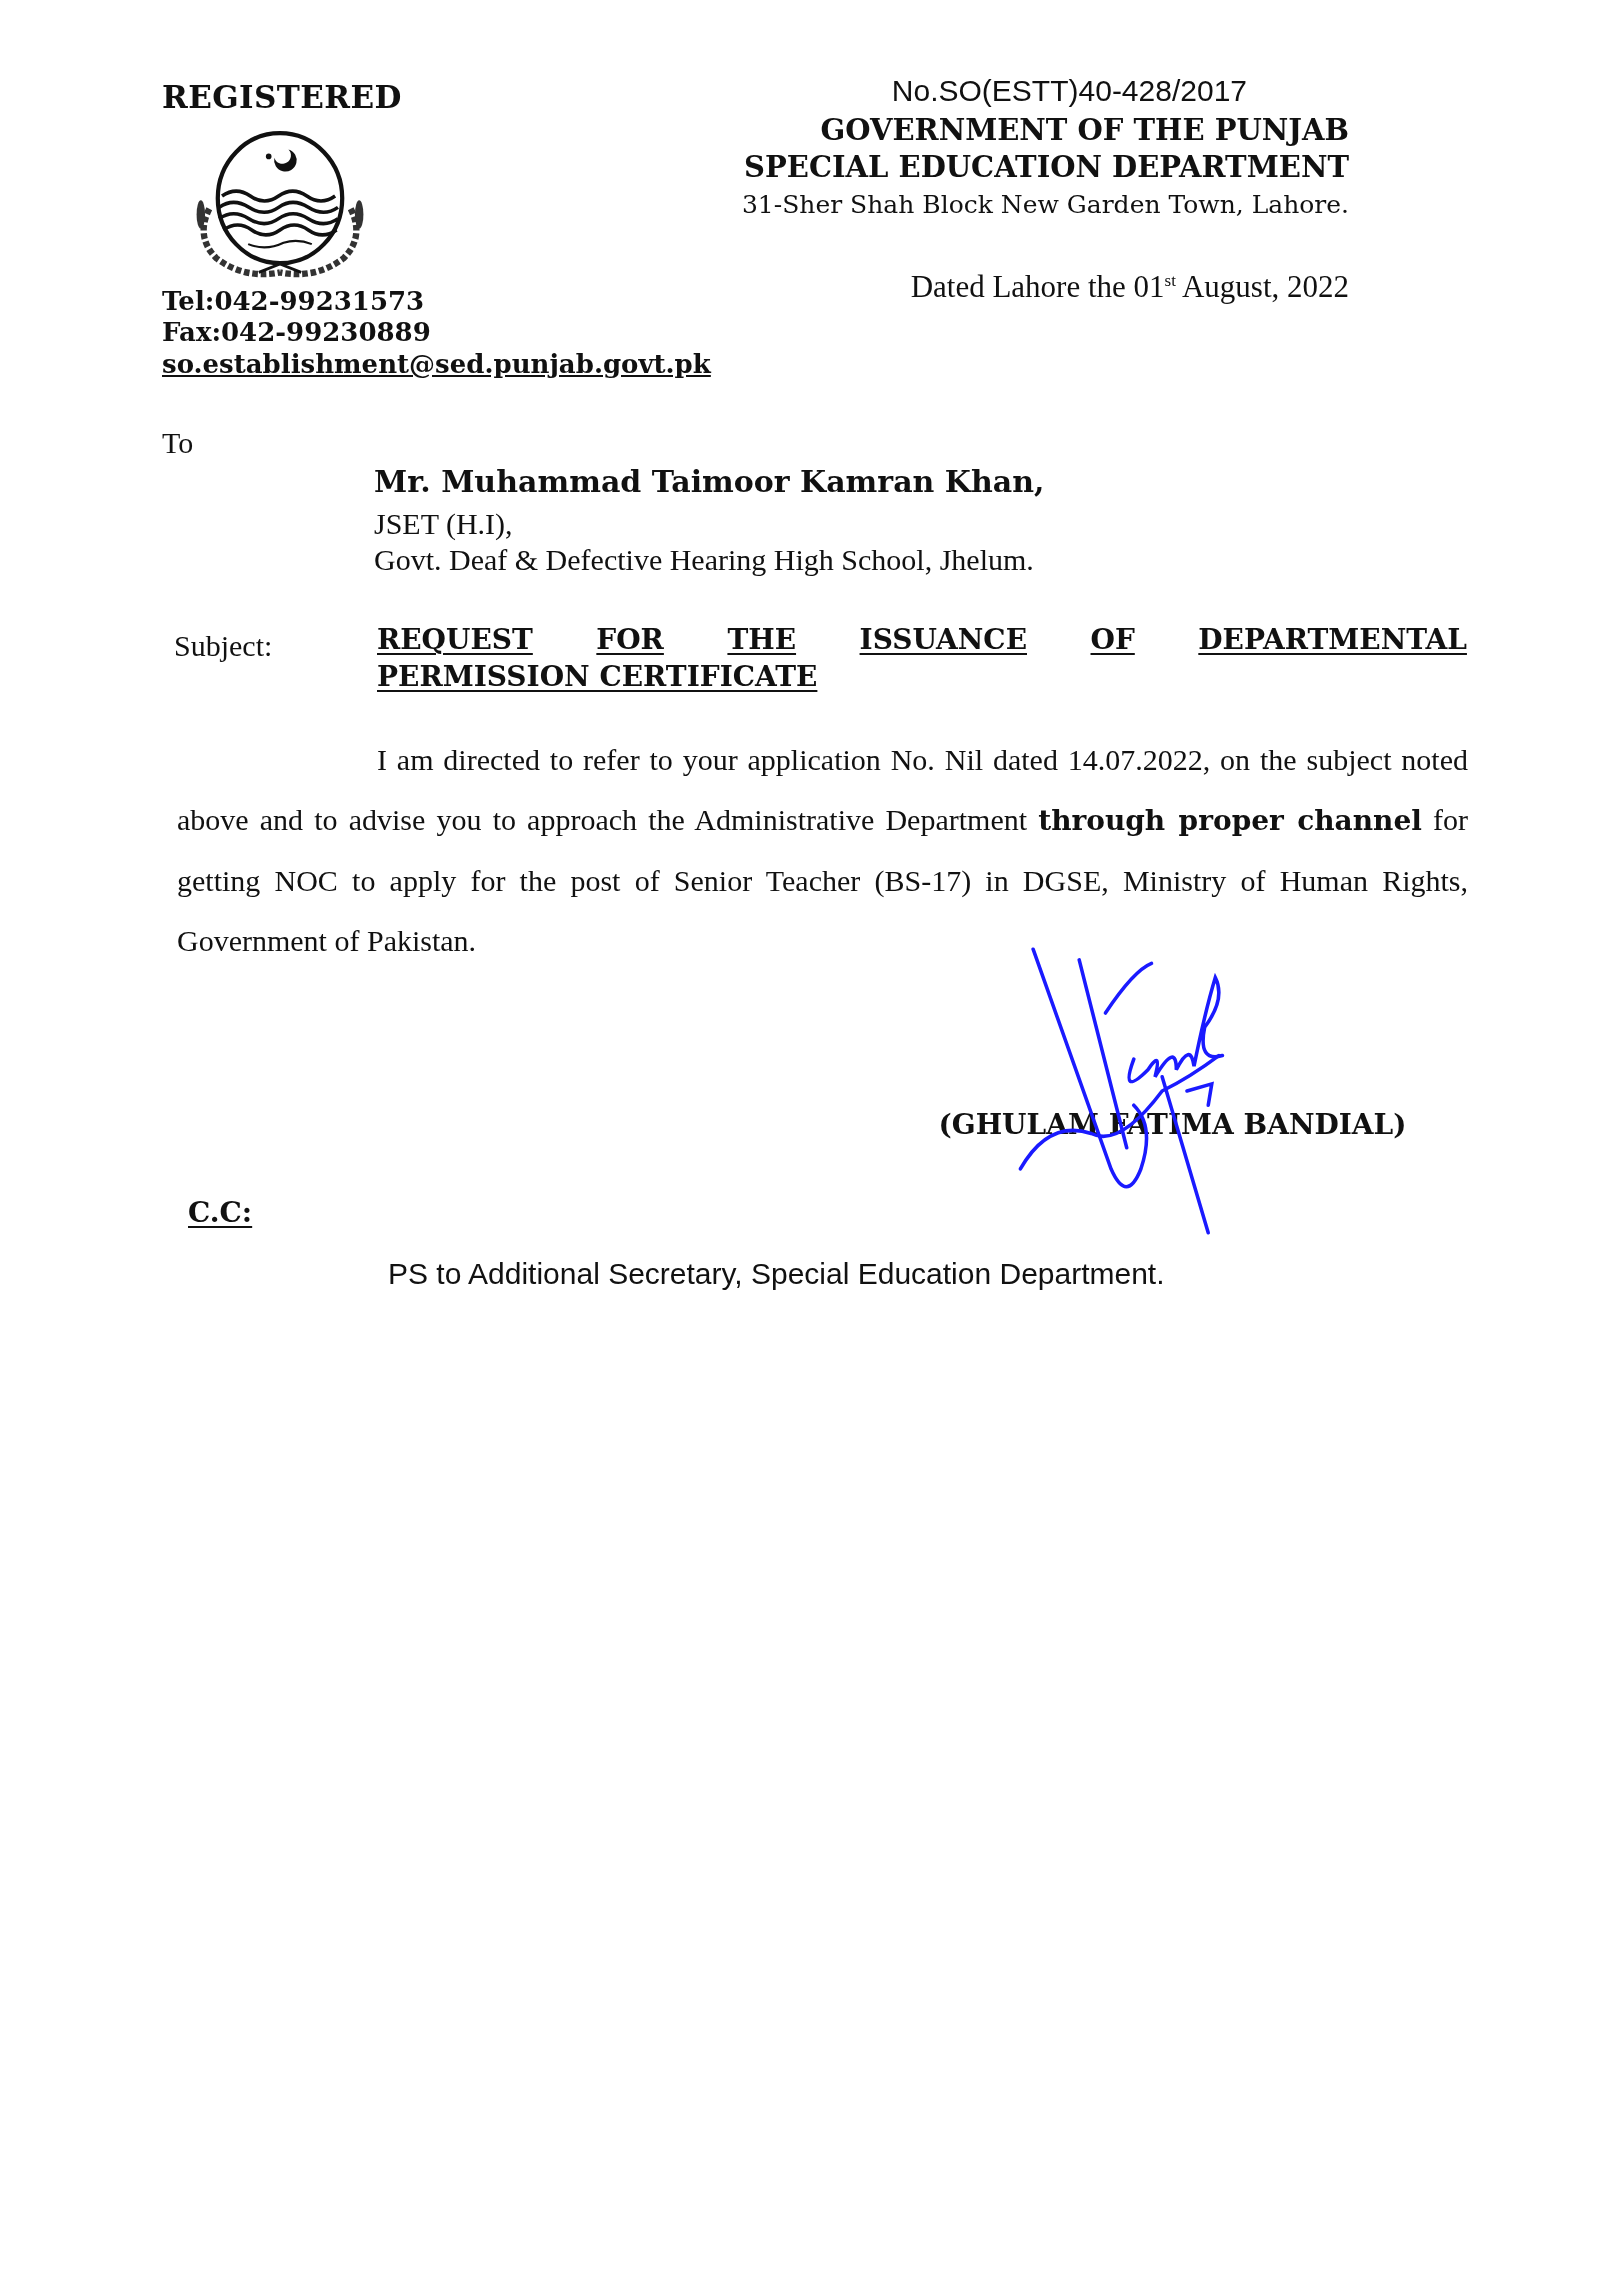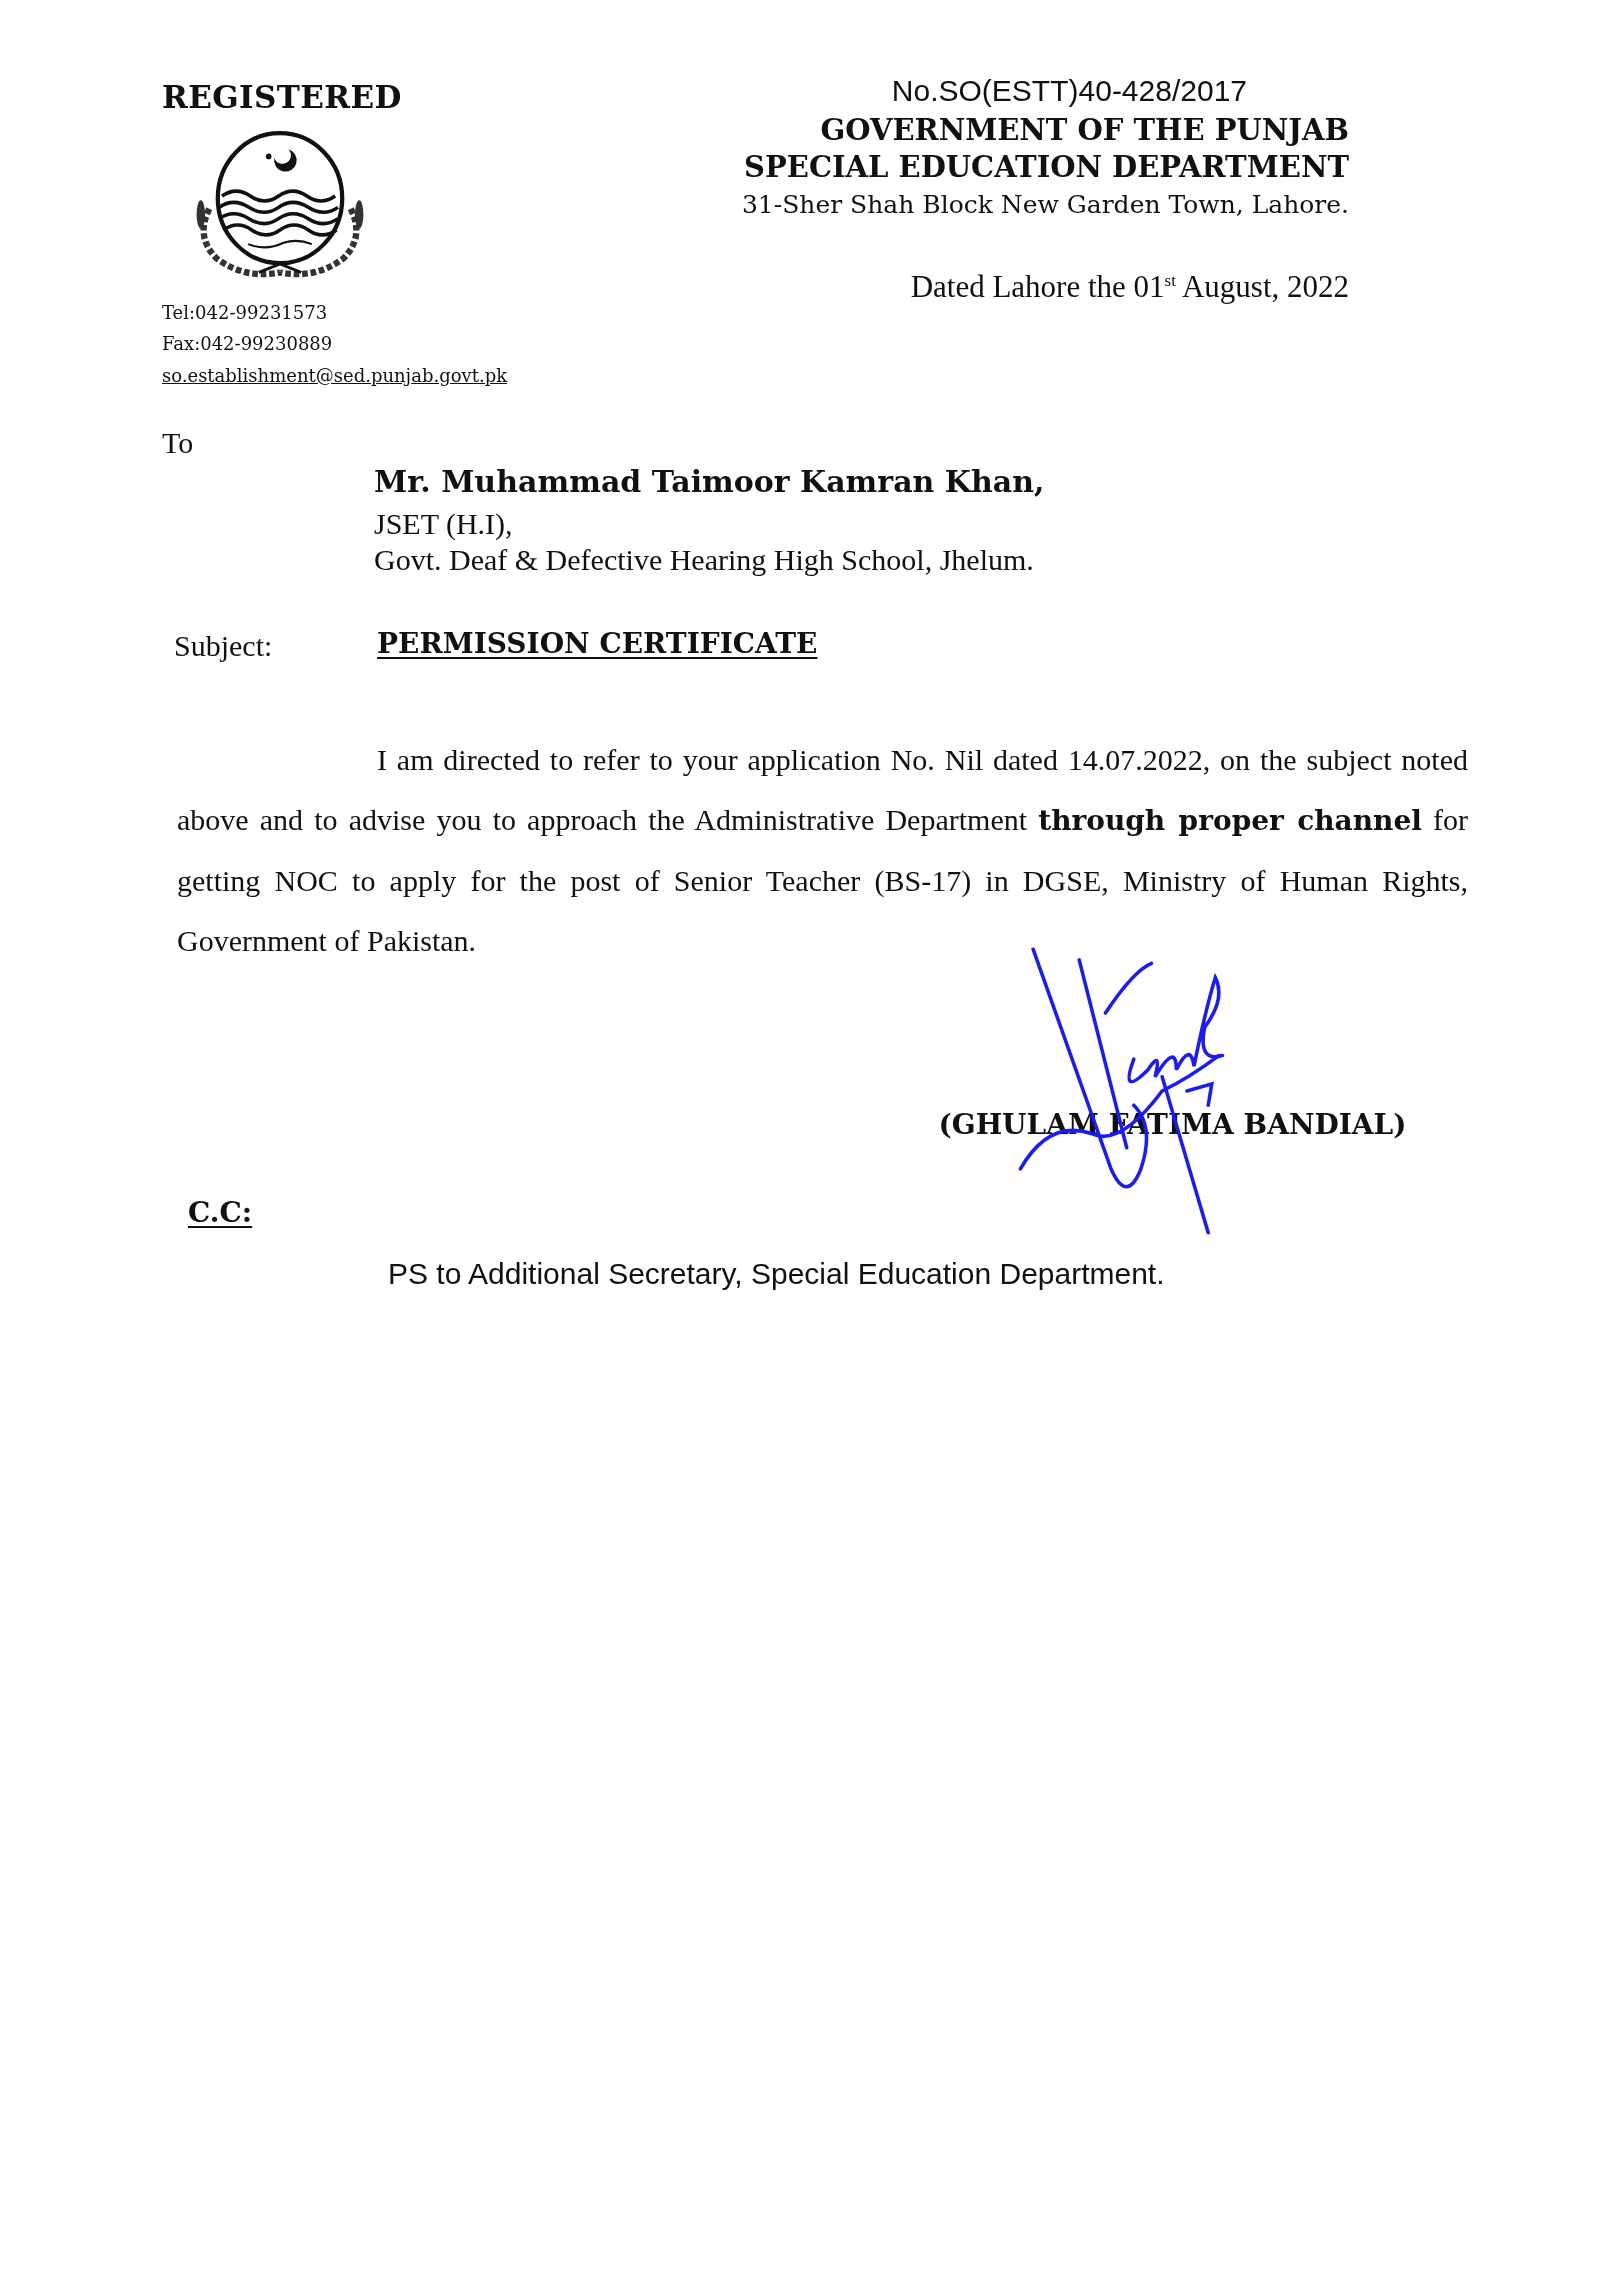--- a/index.html
+++ b/index.html
@@ -1,21 +1,21 @@
 <!DOCTYPE html>
 <html style="font-size:11.3px"><head>
 <meta charset="utf-8">
 <style>
   html, body { margin: 0; padding: 0; background: #ffffff; }
   body { width: 1624px; height: 2273px; position: relative; overflow: hidden;
          font-family: "DejaVu Serif", "Liberation Serif", serif; color: #111; }
   .abs { position: absolute; white-space: nowrap; }
   .registered { left: 162px; top: 79px; font-size: 31px; font-weight: bold; letter-spacing: 0.4px; }
   .logo { left: 181px; top: 131px; width: 198px; height: 152px; }
-  .contact { left: 162px; font-size: 18px; font-weight: normal; margin-top: 16px; }
+  .contact { left: 162px; font-size: 26px; font-weight: bold; }
   .email { text-decoration: underline; }
   .ref-no { right: 377px; top: 74px; font-size: 30px; font-family: "Liberation Sans", sans-serif; }
   .gov-line { right: 275px; font-size: 29px; font-weight: bold; text-align: center; }
   .address { right: 275px; top: 190px; font-size: 25px; margin-left: 12px; }
   .dated { right: 275px; top: 269px; font-size: 31px; font-family: "Liberation Serif", serif; text-align: center; }
   .dated sup { font-size: 17px; vertical-align: 11.3px; }
   .to-label { left: 162px; top: 426px; font-size: 30px; font-family: "Liberation Serif", serif; }
   .recip { left: 374px; font-size: 28px; }
   .recip-name { top: 464px; font-weight: bold; font-size: 30px; }
   .subject-label { left: 174px; top: 629px; font-size: 30px; font-family: "Liberation Serif", serif; }
@@ -64,20 +64,28 @@
 
   <div class="abs dated"><span>Dated Lahore the 01</span><sup>st</sup><span> August, 2022</span></div>
 
   <div class="abs to-label">To</div>
   <div class="abs recip recip-name">Mr. Muhammad Taimoor Kamran Khan,</div>
   <div class="abs recip" style="top:507px; font-family:'Liberation Serif', serif; font-size:30px">JSET (H.I),</div>
   <div class="abs recip" style="top:543px; font-family:'Liberation Serif', serif; font-size:30px">Govt. Deaf &amp; Defective Hearing High School, Jhelum.</div>
 
   <div class="abs subject-label">Subject:</div>
   <div class="abs subject">
+    <div class="line1">
+      <span>REQUEST</span>
+      <span>FOR</span>
+      <span>THE</span>
+      <span>ISSUANCE</span>
+      <span>OF</span>
+      <span>DEPARTMENTAL</span>
+    </div>
     <span class="line2">PERMISSION CERTIFICATE</span>
   </div>
 
   <div class="abs para"><span class="indent"></span><span>I am directed to refer to your application No. Nil dated 14.07.2022, on the subject noted above and to advise you to approach the Administrative Department </span><b>through proper channel</b><span> for getting NOC to apply for the post of Senior Teacher (BS-17) in DGSE, Ministry of Human Rights, Government of Pakistan.</span></div>
 
   <div class="abs sig-block">
     <div>(GHULAM FATIMA BANDIAL)</div>
   </div>
 
   <svg class="abs sig-svg" viewBox="0 0 560 440">

